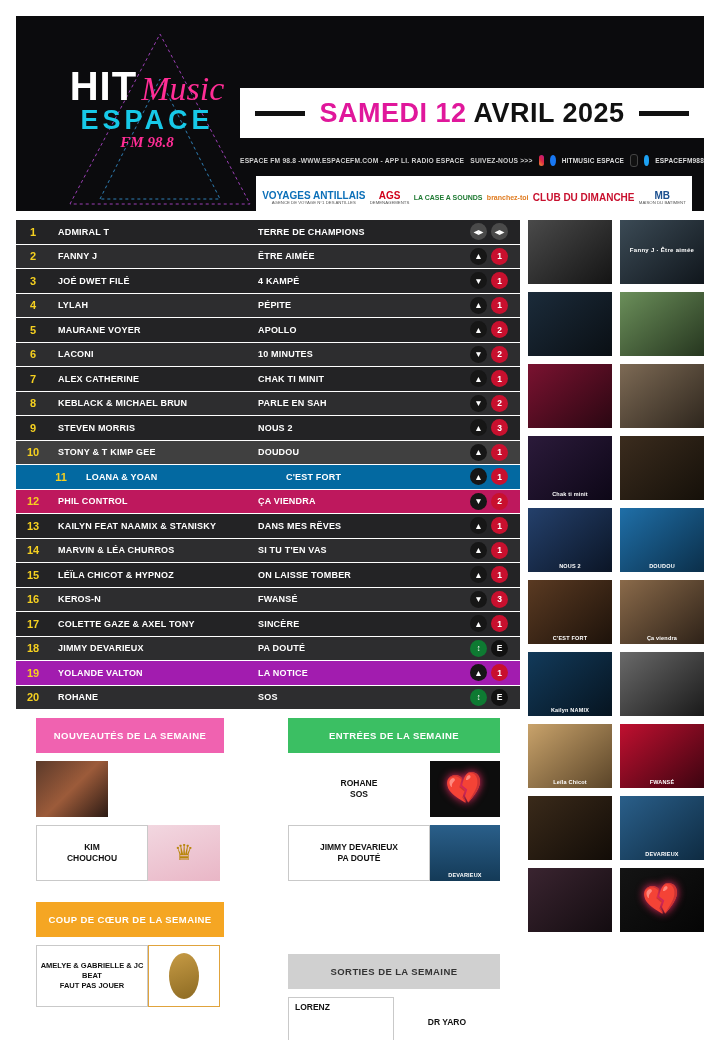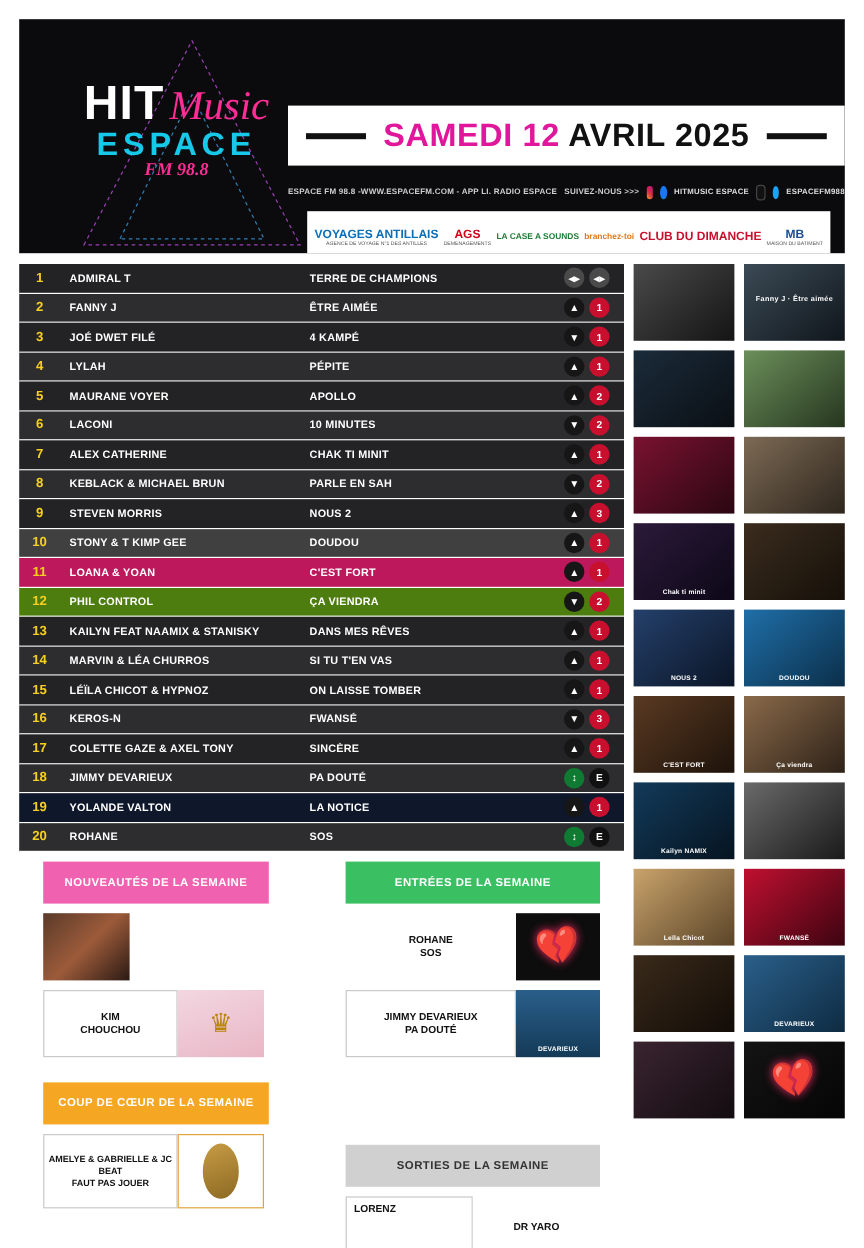--- a/index.html
+++ b/index.html
@@ -288,30 +288,30 @@
       </div>
       <div class="row" style="background: #404040;">
         <div class="rank">10</div>
         <div class="artist">STONY &amp; T KIMP GEE</div>
         <div class="title">DOUDOU</div>
         <div class="badges">
           <span class="bdg up">▲</span>
           <span class="bdg num">1</span>
         </div>
       </div>
-      <div class="row" style="background: #be185d;">
+      <div class="row" style="background: #0369a1; padding-left: 28px;">
         <div class="rank">11</div>
         <div class="artist">LOANA &amp; YOAN</div>
         <div class="title">C'EST FORT</div>
         <div class="badges">
           <span class="bdg up">▲</span>
           <span class="bdg num">1</span>
         </div>
       </div>
-      <div class="row" style="background: #4d7c0f;">
+      <div class="row" style="background: #be185d;">
         <div class="rank">12</div>
         <div class="artist">PHIL CONTROL</div>
         <div class="title">ÇA VIENDRA</div>
         <div class="badges">
           <span class="bdg down">▼</span>
           <span class="bdg num">2</span>
         </div>
       </div>
       <div class="row" style="background: rgb(35, 35, 37);">
         <div class="rank">13</div>
@@ -360,21 +360,21 @@
       </div>
       <div class="row" style="background: rgb(45, 45, 47);">
         <div class="rank">18</div>
         <div class="artist">JIMMY DEVARIEUX</div>
         <div class="title">PA DOUTÉ</div>
         <div class="badges">
           <span class="bdg green">↕</span>
           <span class="bdg e">E</span>
         </div>
       </div>
-      <div class="row" style="background: #0f172a; justify-content: center;">
+      <div class="row" style="background: #a21caf; justify-content: center;">
         <div class="rank">19</div>
         <div class="artist">YOLANDE VALTON</div>
         <div class="title">LA NOTICE</div>
         <div class="badges">
           <span class="bdg up">▲</span>
           <span class="bdg num">1</span>
         </div>
       </div>
       <div class="row" style="background: rgb(45, 45, 47);">
         <div class="rank">20</div>

